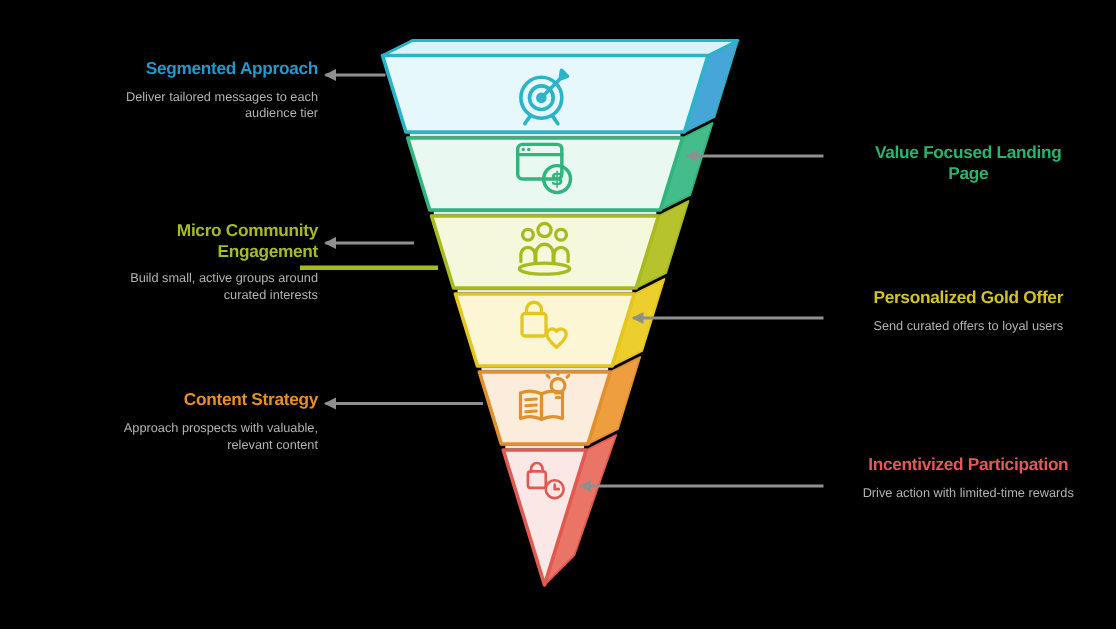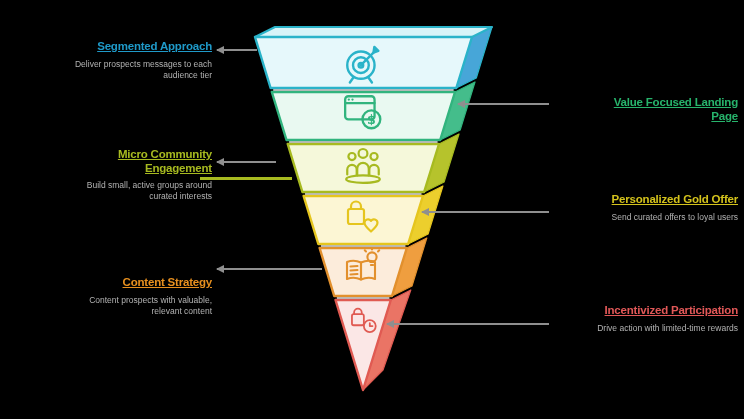--- a/index.html
+++ b/index.html
@@ -7,22 +7,22 @@
     width:744px;height:419px;
     font-family:"Liberation Sans","DejaVu Sans",sans-serif;
     background:#000;
     overflow:hidden;
   }
   .stage{position:relative;width:744px;height:419px;}
   #funnel-svg{position:absolute;left:0;top:0;width:744px;height:419px;}
 
   .label{position:absolute;}
   .left-label{left:72px;width:140px;text-align:right;}
-  .right-label{left:553px;width:185px;text-align:right;}
-  .label-title{font-size:11.5px;font-weight:bold;line-height:1.18;letter-spacing:-0.2px;text-decoration:underline;}
+  .right-label{left:553px;width:185px;text-align:center;}
+  .label-title{font-size:11.5px;font-weight:bold;line-height:1.18;letter-spacing:-0.2px;}
   .tline{display:block;white-space:nowrap;}
   .label-desc{margin-top:5px;font-size:8.5px;line-height:1.3;color:#b3b3b3;}
   .dline{display:block;white-space:nowrap;}
 
   .leader{position:absolute;height:2px;background:#8f8f8f;}
   .arrowhead{
     position:absolute;left:-1px;top:-3px;width:0;height:0;display:block;
     border-top:4px solid transparent;border-bottom:4px solid transparent;
     border-right:8px solid #8f8f8f;
   }
@@ -105,42 +105,42 @@
         <line x1="320.94334277620396" y1="246" x2="405.4645892351275" y2="246" stroke="#ffffff" stroke-width="1.6" stroke-opacity="0.9"></line>
         <line x1="336.8526912181303" y1="298" x2="389.40793201133147" y2="298" stroke="#ffffff" stroke-width="1.6" stroke-opacity="0.9"></line>
       </g>
   </svg>
 
   <div class="label left-label" style="top:40px">
     <div class="label-title" style="color: rgb(31, 154, 201);">
       <span class="tline">Segmented Approach</span>
     </div>
     <div class="label-desc">
-      <span class="dline">Deliver prospects messages to each</span>
+      <span class="dline">Deliver tailored messages to each</span>
       <span class="dline">audience tier</span>
     </div>
   </div>
 
   <div class="label left-label" style="top:148px">
     <div class="label-title" style="color: rgb(167, 186, 32);">
       <span class="tline">Micro Community</span>
       <span class="tline">Engagement</span>
     </div>
     <div class="label-desc">
       <span class="dline">Build small, active groups around</span>
       <span class="dline">curated interests</span>
     </div>
   </div>
 
-  <div class="label left-label" style="top:276px">
+  <div class="label left-label" style="top:261px">
     <div class="label-title" style="color: rgb(232, 144, 31);">
       <span class="tline">Content Strategy</span>
     </div>
     <div class="label-desc">
-      <span class="dline">Content prospects with valuable,</span>
+      <span class="dline">Approach prospects with valuable,</span>
       <span class="dline">relevant content</span>
     </div>
   </div>
 
   <div class="label right-label" style="top:96px">
     <div class="label-title" style="color: rgb(39, 180, 108);">
       <span class="tline">Value Focused Landing</span>
       <span class="tline">Page</span>
     </div>
   </div>

